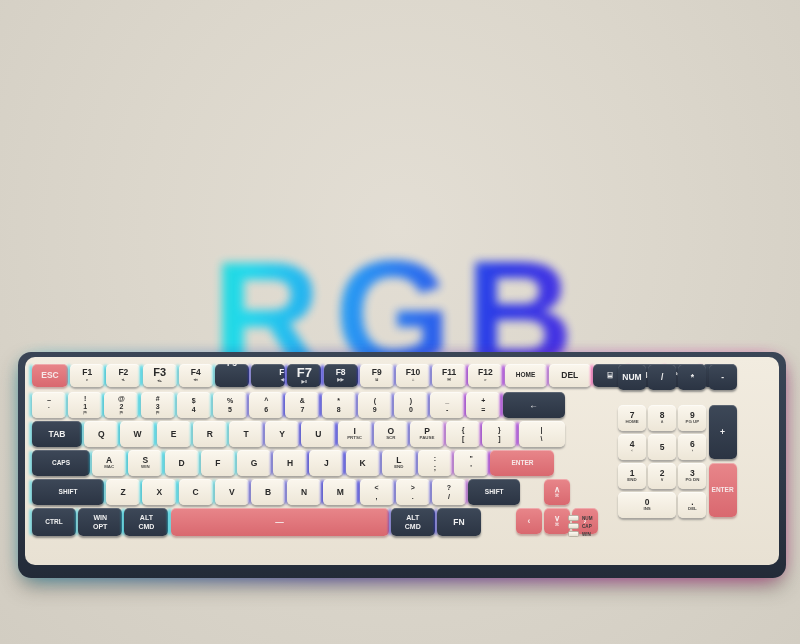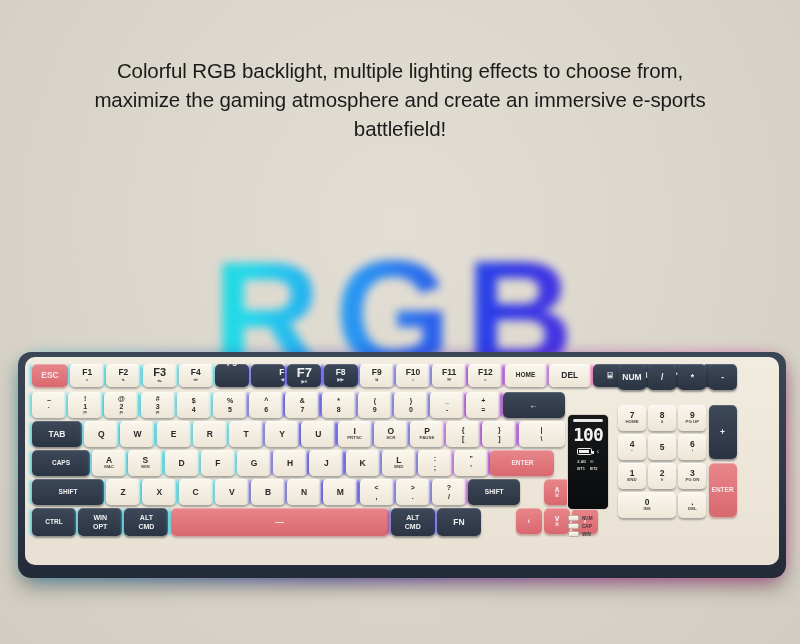--- a/index.html
+++ b/index.html
@@ -93,21 +93,20 @@
   #leds { position: absolute; left: 550px; top: 163px; width: 46px; }
   .led { display: flex; align-items: center; gap: 3px; margin-bottom: 2px; }
   .ledbox { width: 11px; height: 6px; border-radius: 1.5px;
             background: linear-gradient(180deg,#fbf8f1,#e6e0d2); border: .8px solid #b8b2a4; }
   .ledtxt { font-size: 4.6px; font-weight: bold; color: #3a3a3a; }
 </style>
 </head>
 <body>
 
 <div id="copy">
-  <div id="subcopy">Colorful RGB backlight, multiple lighting effects to choose from, maximize the gaming atmosphere and create an immersive e-sports battlefield!</div>
 </div>
 
 <div id="rgbword">RGB</div>
 
 <div id="kbwrap">
   <div id="glow"></div>
   <div id="case"></div>
   <div id="plate"></div>
   <div id="keys">
       <div class="bleed" style="left: 11.8px; top: 13px; width: 2.4px; height: 21px; background: rgb(25, 214, 242);"></div>
@@ -537,34 +536,20 @@
       <div class="key cream" style="left: 600px; top: 140px; width: 58.2px; height: 26px;">
         <span class="lg" style="font-size: 8.5px;">0</span>
         <span class="sub">INS</span>
       </div>
       <div class="key cream" style="left: 660.4px; top: 140px; width: 28px; height: 26px;">
         <span class="lg" style="font-size: 8.5px;">.</span>
         <span class="sub">DEL</span>
       </div>
     </div>
 
-  <div id="screen">
-    <div class="bar"></div>
-    <div id="screenval">100</div>
-    <div id="battrow">
-      <div id="batt"></div>
-      <span class="micro">☇</span>
-    </div>
-    <div id="scrgrid">
-      <span class="micro">2.4G</span>
-      <span class="micro">☉</span>
-      <span class="micro">BT1</span>
-      <span class="micro">BT2</span>
-    </div>
-  </div>
 
   <div id="leds">
     <div class="led">
       <span class="ledbox"></span>
       <span class="ledtxt">NUM</span>
     </div>
     <div class="led">
       <span class="ledbox"></span>
       <span class="ledtxt">CAP</span>
     </div>

